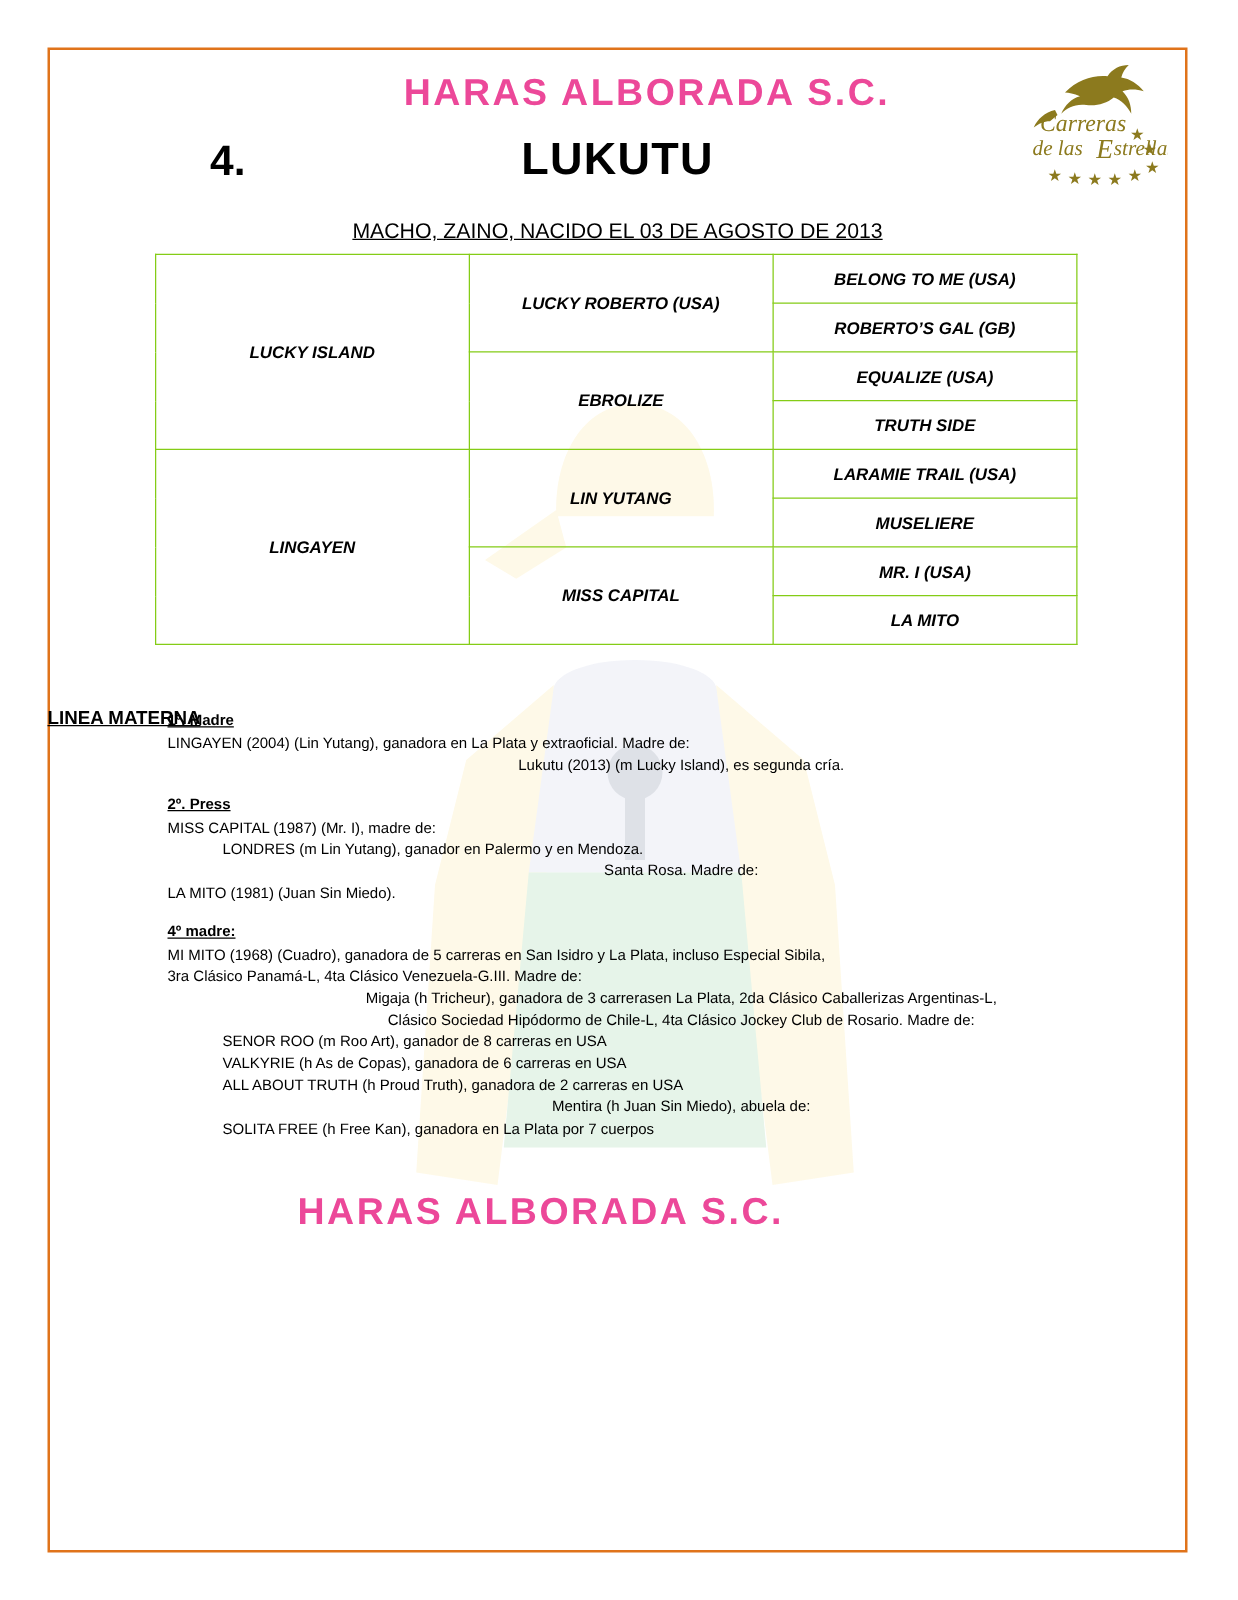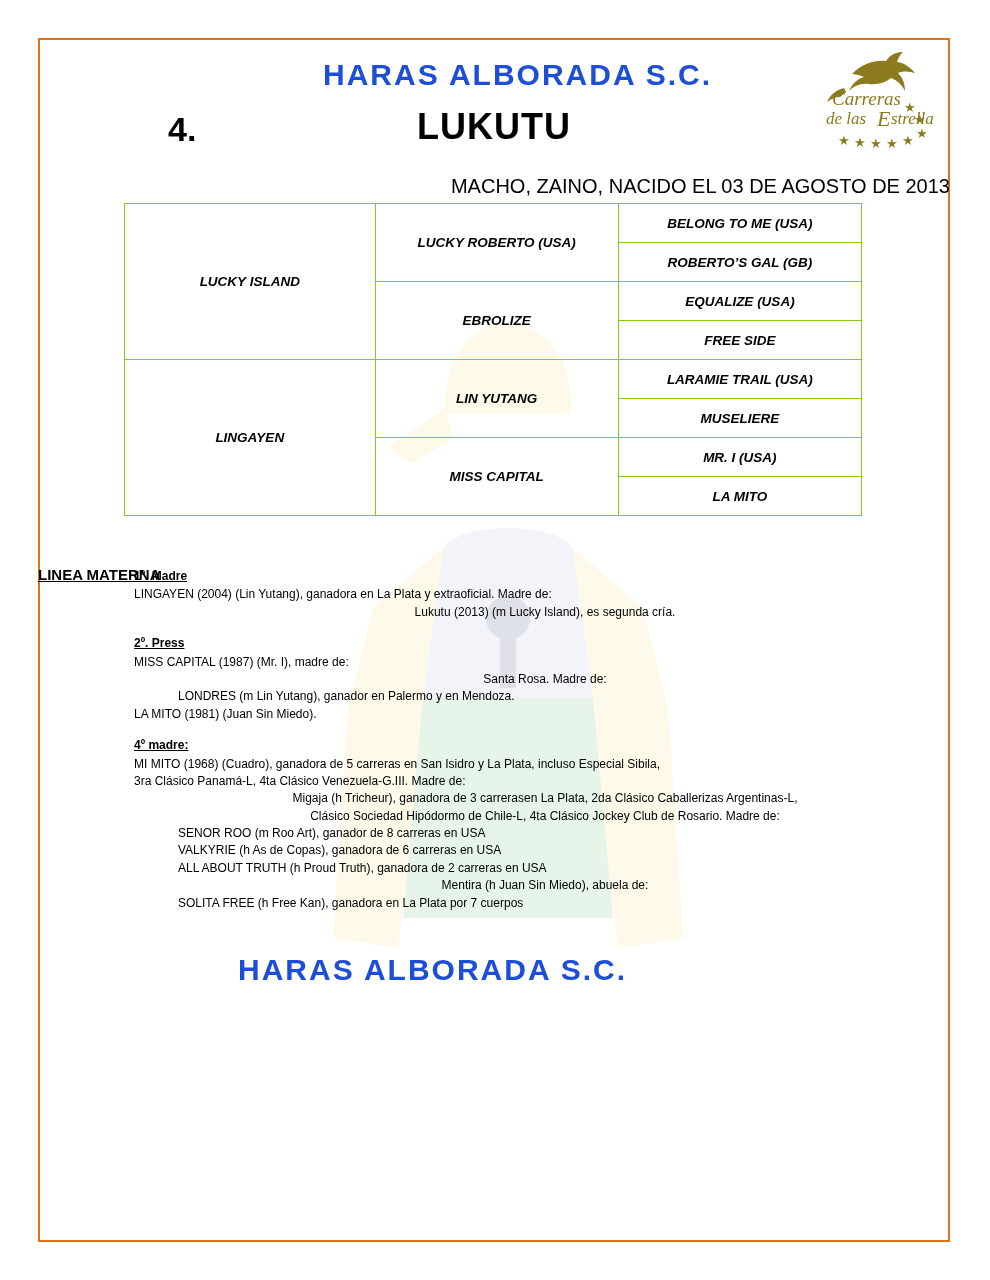--- a/index.html
+++ b/index.html
@@ -42,21 +42,21 @@
     height: 740px;
     pointer-events: none;
     z-index: 0;
     opacity: 0.55;
   }
   .wm-text {
     position: absolute;
     font-size: 30px;
     font-weight: bold;
     letter-spacing: 2px;
-    color: #1d4ed8;
+    color: #ec4899;
     z-index: 0;
     pointer-events: none;
   }
   .wm-top { left: 285px; top: 20px; }
   .wm-bottom { left: 200px; top: 915px; }
 
   
   .logo {
     position: absolute;
     right: 16px;
@@ -82,23 +82,24 @@
     font-size: 36px;
     font-weight: bold;
     letter-spacing: 1px;
     z-index: 3;
   }
   .subtitle {
     position: absolute;
     left: 0;
     right: 0;
     top: 137px;
-    text-align: right;
-    font-size: 20px;
-    z-index: 3;
+    text-align: center;
+    font-size: 17px;
+    z-index: 3;
+    text-decoration: underline;
   }
 
   
   .pedigree {
     position: absolute;
     left: 86px;
     top: 165px;
     width: 738px;
     z-index: 2;
   }
@@ -214,21 +215,21 @@
         <td class="col3">BELONG TO ME (USA)</td>
       </tr>
       <tr>
         <td class="col3">ROBERTO’S GAL (GB)</td>
       </tr>
       <tr>
         <td class="col2" rowspan="2">EBROLIZE</td>
         <td class="col3">EQUALIZE (USA)</td>
       </tr>
       <tr>
-        <td class="col3">FREE SIDE</td>
+        <td class="col3">TRUTH SIDE</td>
       </tr>
       <tr>
         <td class="col1" rowspan="4">LINGAYEN</td>
         <td class="col2" rowspan="2">LIN YUTANG</td>
         <td class="col3">LARAMIE TRAIL (USA)</td>
       </tr>
       <tr>
         <td class="col3">MUSELIERE</td>
       </tr>
       <tr>
@@ -243,22 +244,22 @@
   </div>
 
   <div class="linea-title">LINEA MATERNA</div>
 
   <div class="body-text">
       <div class="sec-head first">1º. Madre</div>
       <div class="ln">LINGAYEN (2004) (Lin Yutang), ganadora en La Plata y extraoficial. Madre de:</div>
       <div class="ln i1">Lukutu (2013) (m Lucky Island), es segunda cría.</div>
       <div class="sec-head">2º. Press</div>
       <div class="ln">MISS CAPITAL (1987) (Mr. I), madre de:</div>
+      <div class="ln i2">LONDRES (m Lin Yutang), ganador en Palermo y en Mendoza.</div>
       <div class="ln i1">Santa Rosa. Madre de:</div>
-      <div class="ln i2">LONDRES (m Lin Yutang), ganador en Palermo y en Mendoza.</div>
       <div class="ln">LA MITO (1981) (Juan Sin Miedo).</div>
       <div class="sec-head">4º madre:</div>
       <div class="ln">MI MITO (1968) (Cuadro), ganadora de 5 carreras en San Isidro y La Plata, incluso Especial Sibila,</div>
       <div class="ln">3ra Clásico Panamá-L, 4ta Clásico Venezuela-G.III. Madre de:</div>
       <div class="ln i1">Migaja (h Tricheur), ganadora de 3 carrerasen La Plata, 2da Clásico Caballerizas Argentinas-L,</div>
       <div class="ln i1">Clásico Sociedad Hipódormo de Chile-L, 4ta Clásico Jockey Club de Rosario. Madre de:</div>
       <div class="ln i2">SENOR ROO (m Roo Art), ganador de 8 carreras en USA</div>
       <div class="ln i2">VALKYRIE (h As de Copas), ganadora de 6 carreras en USA</div>
       <div class="ln i2">ALL ABOUT TRUTH (h Proud Truth), ganadora de 2 carreras en USA</div>
       <div class="ln i1">Mentira (h Juan Sin Miedo), abuela de:</div>

